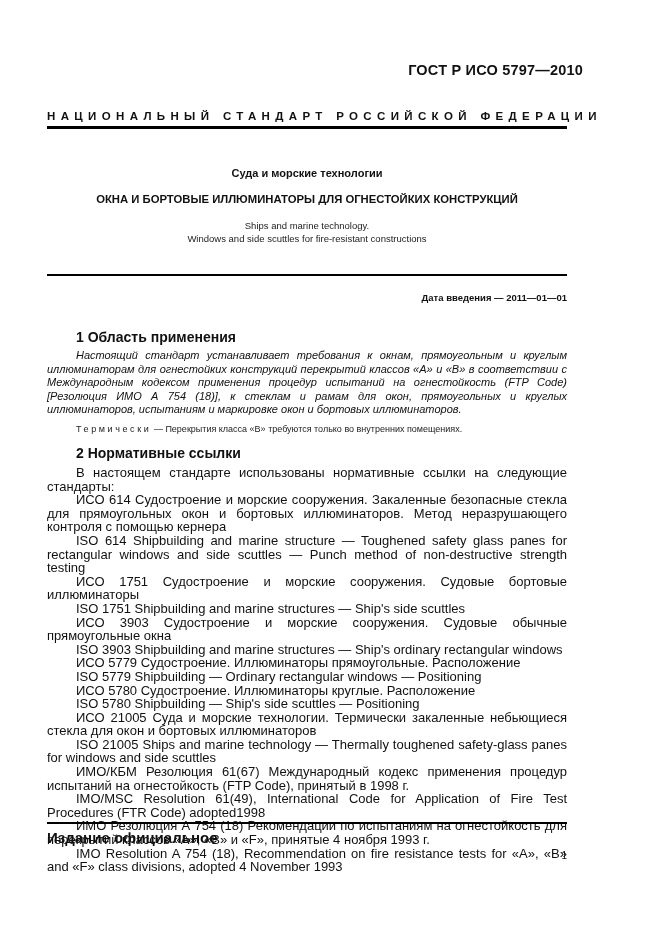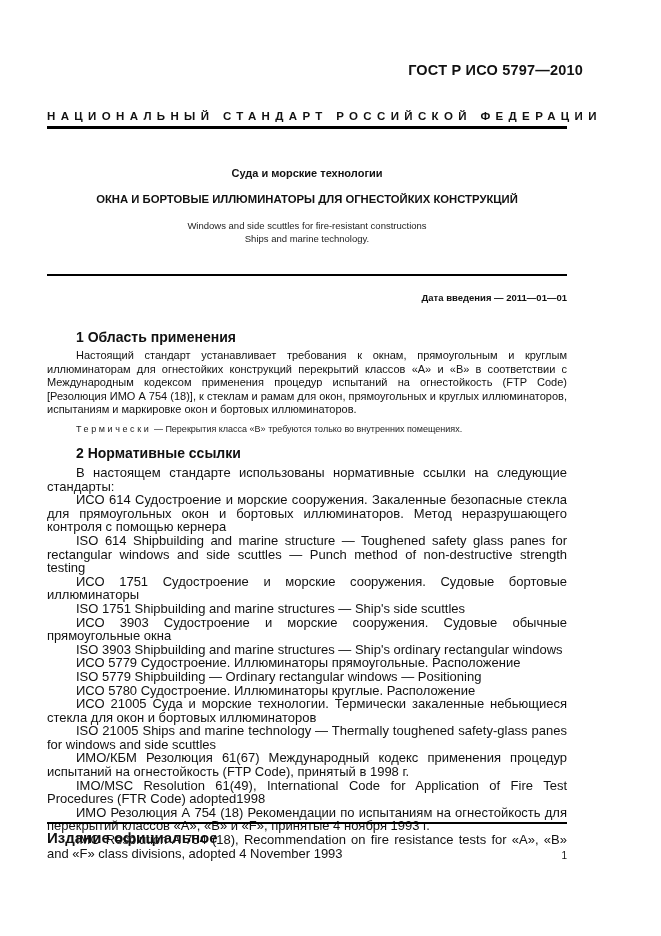--- a/index.html
+++ b/index.html
@@ -22,42 +22,42 @@
     .center { left: 47px; width: 520px; text-align: center; }
     .subject { top: 167px; font-size: 11px; font-weight: bold; }
     .title { top: 193px; font-size: 11.3px; font-weight: bold; }
     .en-title { top: 219px; font-size: 9.5px; line-height: 13px; color: #222; }
     .date-intro { right: 94px; top: 292px; font-size: 9.5px; font-weight: bold; }
     .section-head { left: 76px; font-size: 14px; font-weight: bold; }
     .sec1 { top: 329px; }
     .sec2 { top: 445px; }
     .para {
       left: 47px; width: 520px; font-size: 11px; line-height: 13.6px; text-align: justify;
-      text-indent: 29px; margin: 0;
+      text-indent: 29px; margin: 0; font-style: italic;
     }
     .p-scope { top: 349px; }
     .note { left: 76px; top: 424px; font-size: 9px; color: #222; }
     .note-lead { letter-spacing: 2.6px; }
     .refs { left: 47px; top: 466px; width: 520px; }
     .refs p { margin: 0; font-size: 13px; line-height: 13.6px; text-indent: 29px; text-align: justify; }
     .footer-official { left: 47px; top: 829px; font-size: 15px; font-weight: bold; }
     .page-num { right: 94px; top: 850px; font-size: 10px; }
   </style>
 </head>
 <body>
 
 <div class="abs gost-code">ГОСТ  Р ИСО 5797—2010</div>
 <div class="abs national">НАЦИОНАЛЬНЫЙ СТАНДАРТ РОССИЙСКОЙ ФЕДЕРАЦИИ</div>
 <div class="abs rule rule-top"></div>
 
 <div class="abs center subject">Суда и морские технологии</div>
 <div class="abs center title">ОКНА И БОРТОВЫЕ ИЛЛЮМИНАТОРЫ ДЛЯ ОГНЕСТОЙКИХ КОНСТРУКЦИЙ</div>
 <div class="abs center en-title">
+  <div>Ships and marine technology.</div>
   <div>Windows and side scuttles for fire-resistant constructions</div>
-  <div>Ships and marine technology.</div>
 </div>
 
 <div class="abs rule rule-mid"></div>
 <div class="abs date-intro">Дата введения — 2011—01—01</div>
 
 <div class="abs section-head sec1">1  Область применения</div>
 <p class="abs para p-scope">Настоящий стандарт устанавливает требования к окнам, прямоугольным и круглым иллюминаторам для огнестойких конструкций перекрытий классов «А» и «В» в соответствии с Международным кодексом применения процедур испытаний на огнестойкость (FTP Code) [Резолюция ИМО А 754 (18)], к стеклам и рамам для окон, прямоугольных и круглых иллюминаторов, испытаниям и маркировке окон и бортовых иллюминаторов.</p>
 <div class="abs note"><span class="note-lead">Термически</span><span> — Перекрытия класса «В» требуются только во внутренних помещениях.</span></div>
 
 <div class="abs section-head sec2">2  Нормативные ссылки</div>
@@ -65,20 +65,21 @@
   <p>В настоящем стандарте использованы нормативные ссылки на следующие стандарты:</p>
   <p>ИСО  614 Судостроение и морские сооружения. Закаленные безопасные стекла для прямоугольных окон и бортовых иллюминаторов. Метод неразрушающего контроля с помощью кернера</p>
   <p>ISO  614 Shipbuilding and marine structure — Toughened safety glass panes for rectangular windows and side scuttles — Punch method of non-destructive strength testing</p>
   <p>ИСО  1751 Судостроение и морские сооружения. Судовые бортовые иллюминаторы</p>
   <p>ISO  1751 Shipbuilding and marine structures — Ship's side scuttles</p>
   <p>ИСО  3903 Судостроение и морские сооружения. Судовые обычные прямоугольные окна</p>
   <p>ISO  3903 Shipbuilding and marine structures — Ship's ordinary rectangular windows</p>
   <p>ИСО  5779 Судостроение. Иллюминаторы прямоугольные. Расположение</p>
   <p>ISO  5779 Shipbuilding — Ordinary rectangular windows — Positioning</p>
   <p>ИСО  5780 Судостроение. Иллюминаторы круглые. Расположение</p>
+  <p>ISO  5780 Shipbuilding — Ship's side scuttles — Positioning</p>
   <p>ИСО  21005 Суда и морские технологии. Термически закаленные небьющиеся стекла для окон и бортовых иллюминаторов</p>
   <p>ISO  21005 Ships and marine technology — Thermally toughened safety-glass panes for windows and side scuttles</p>
   <p>ИМО/КБМ Резолюция 61(67) Международный кодекс применения процедур испытаний на огнестойкость (FTP Code), принятый в 1998 г.</p>
   <p>IMO/MSC Resolution 61(49), International Code for Application of Fire Test Procedures (FTR Code) adopted1998</p>
   <p>ИМО Резолюция А 754 (18) Рекомендации по испытаниям на огнестойкость для перекрытий классов «А», «В» и «F», принятые 4 ноября 1993 г.</p>
   <p>IMO Resolution A 754 (18), Recommendation on fire resistance tests for «A», «B» and «F» class divisions, adopted 4 November 1993</p>
 </div>
 
 <div class="abs rule rule-bottom"></div>
 <div class="abs footer-official">Издание официальное</div>

